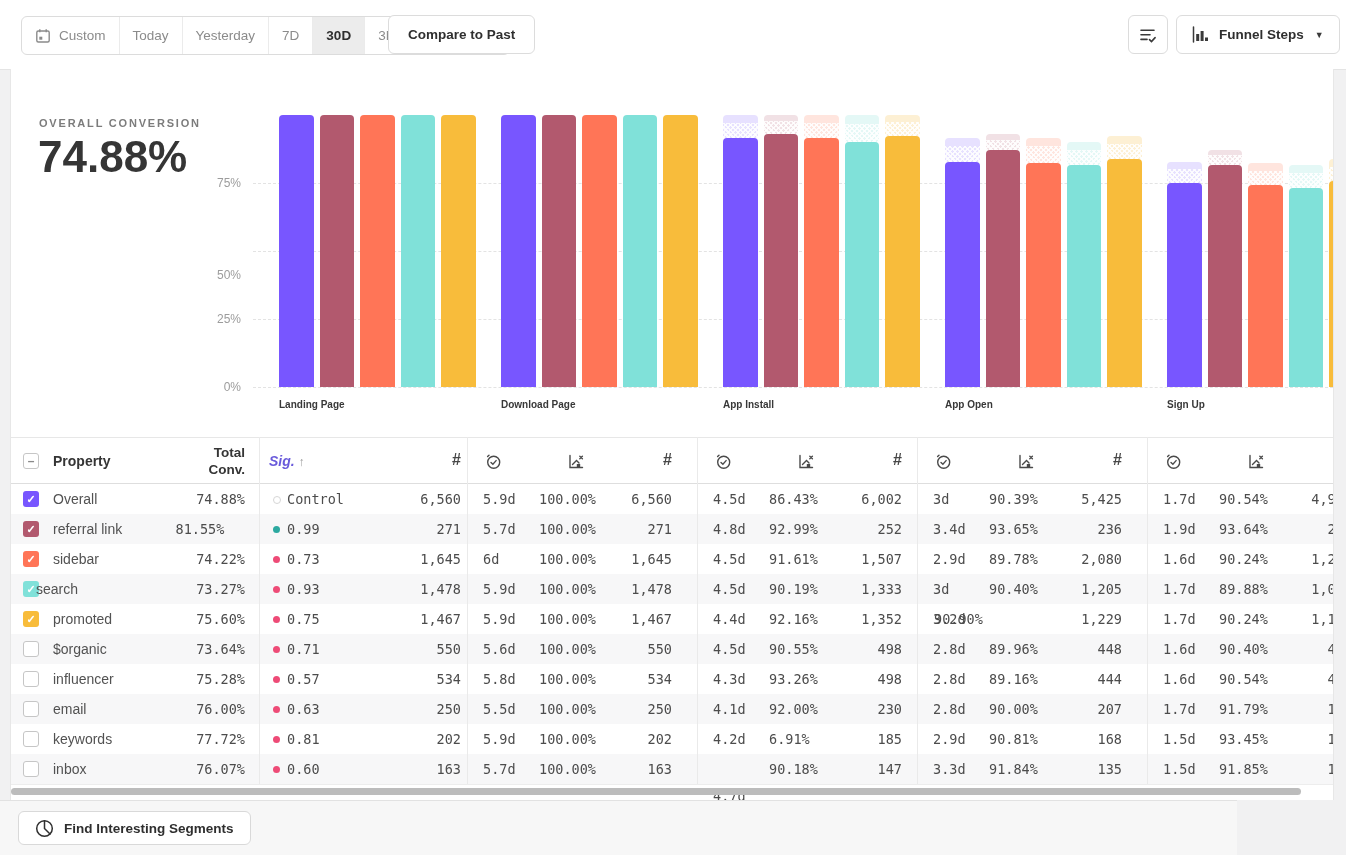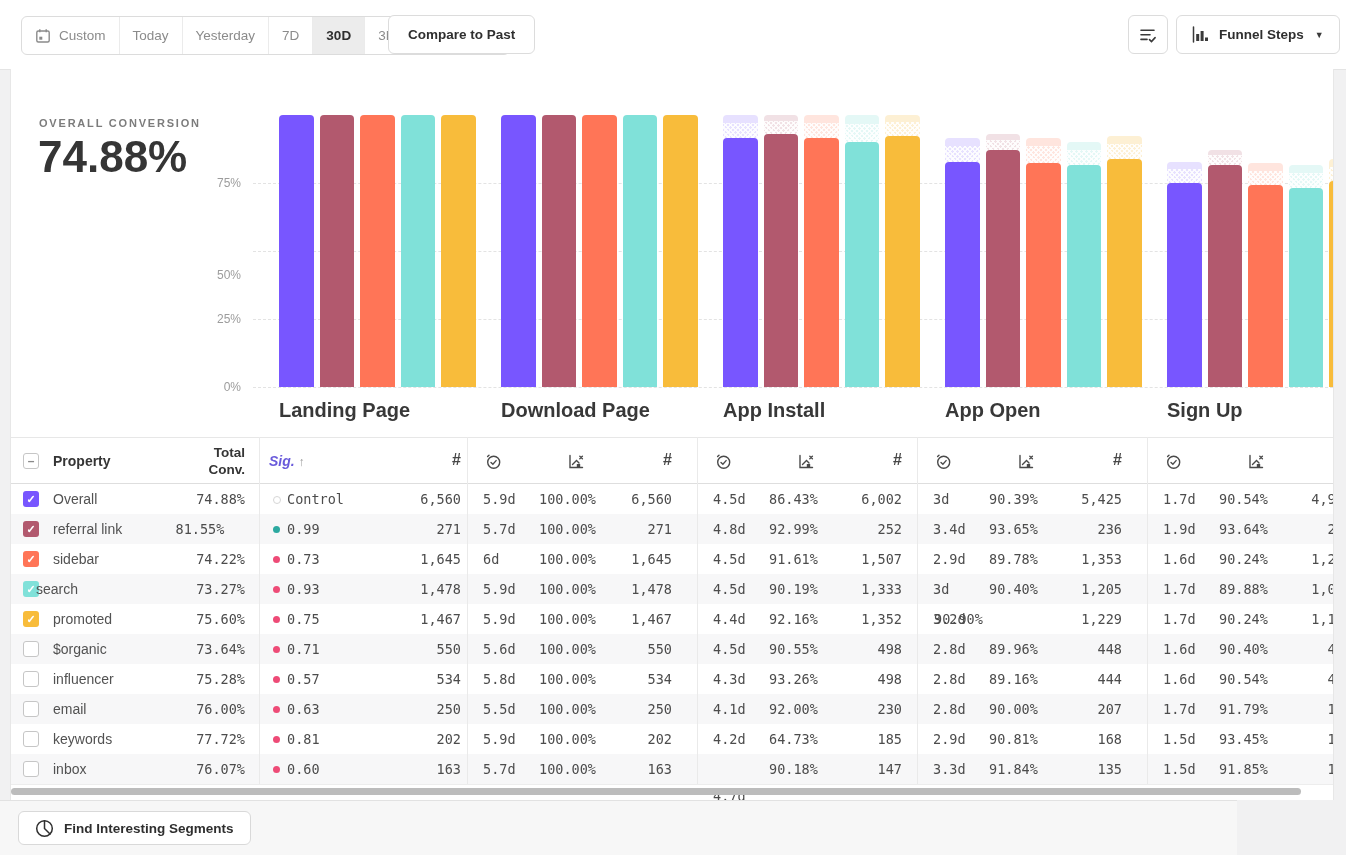--- a/index.html
+++ b/index.html
@@ -22,21 +22,21 @@
   .summary-label{position:absolute;left:28px;top:48px;font-size:11px;font-weight:bold;letter-spacing:1.8px;color:#7c7c7c}
   .summary-value{position:absolute;left:27px;top:63px;font-size:44px;font-weight:bold;color:#353535}
   .summary-desc{position:absolute;left:28px;top:124px;width:192px;font-size:14px;line-height:1.4;color:#757575}
   
   .gridline{position:absolute;left:242px;right:0;height:0;border-top:1px dashed #e3e3e3}
   .ylabel{position:absolute;left:186px;width:44px;text-align:right;font-size:12px;color:#9c9c9c}
   .bar{position:absolute;border-radius:4px 4px 0 0}
   .bar-cap{position:absolute;border-radius:4px 4px 0 0;overflow:hidden}
   .bar-cap::after{content:"";position:absolute;left:0;right:0;bottom:0;top:34%;
     background-image:repeating-linear-gradient(45deg,rgba(255,255,255,.85) 0 1.5px,transparent 1.5px 3.5px),repeating-linear-gradient(-45deg,rgba(255,255,255,.85) 0 1.5px,transparent 1.5px 3.5px)}
-  .cat-label{position:absolute;top:330px;font-size:20px;font-weight:bold;color:#383838}
+  .cat-label{position:absolute;top:330px;font-size:10px;font-weight:bold;color:#383838}
   
   .thead{position:absolute;left:0;top:368px;width:1324px;height:47px;border-top:1px solid #e7e7e7;border-bottom:1px solid #dedede;box-sizing:border-box;background:#fff}
   .col-sep{position:absolute;top:368px;height:347px;width:1px;background:#eaeaea}
   .h-bold{position:absolute;font-size:14px;font-weight:bold;color:#353535}
   .h-two{position:absolute;font-size:13.5px;font-weight:bold;color:#353535;text-align:right;line-height:1.25}
   .sig-head{position:absolute;font-size:14px;font-weight:bold;font-style:italic;color:#6a5bdb}
   .sort-arrow{font-style:normal;font-weight:normal;color:#9a9a9a;font-size:12px}
   .hash{position:absolute;font-size:16px;font-weight:bold;color:#474747;text-align:right}
   .h-icon{position:absolute}
   .trow{position:absolute;left:0;width:1400px;height:30px}
@@ -329,21 +329,21 @@
             <div class="cell mono" style="left: 276px;">0.73</div>
             <div class="cell mono num" style="left: 360px; width: 90px;">1,645</div>
             <div class="cell mono" style="left: 472px;">6d</div>
             <div class="cell mono" style="left: 528px;">100.00%</div>
             <div class="cell mono num" style="left: 571px; width: 90px;">1,645</div>
             <div class="cell mono" style="left: 702px;">4.5d</div>
             <div class="cell mono" style="left: 758px;">91.61%</div>
             <div class="cell mono num" style="left: 801px; width: 90px;">1,507</div>
             <div class="cell mono" style="left: 922px;">2.9d</div>
             <div class="cell mono" style="left: 978px;">89.78%</div>
-            <div class="cell mono num" style="left: 1021px; width: 90px;">1,353</div>
+            <div class="cell mono num" style="left: 1021px; width: 90px;">2,080</div>
             <div class="cell mono" style="left: 1152px;">1.6d</div>
             <div class="cell mono" style="left: 1208px;">90.24%</div>
             <div class="cell mono num" style="left: 1251px; width: 90px;">1,221</div>
           </div>
           <div class="trow alt" style="top: 505px;">
             <div class="cbx" style="background: rgb(128, 225, 217);">✓</div>
             <div class="cell prop" style="left: 25px;">search</div>
             <div class="cell mono num" style="left: 144px; width: 90px;">73.27%</div>
             <div class="dot" style="left: 262px; background: rgb(238, 75, 119);"></div>
             <div class="cell mono" style="left: 276px;">0.93</div>
@@ -445,21 +445,21 @@
             <div class="cbx off"></div>
             <div class="cell prop" style="left: 42px;">keywords</div>
             <div class="cell mono num" style="left: 144px; width: 90px;">77.72%</div>
             <div class="dot" style="left: 262px; background: rgb(238, 75, 119);"></div>
             <div class="cell mono" style="left: 276px;">0.81</div>
             <div class="cell mono num" style="left: 360px; width: 90px;">202</div>
             <div class="cell mono" style="left: 472px;">5.9d</div>
             <div class="cell mono" style="left: 528px;">100.00%</div>
             <div class="cell mono num" style="left: 571px; width: 90px;">202</div>
             <div class="cell mono" style="left: 702px;">4.2d</div>
-            <div class="cell mono" style="left: 758px;">64.73%</div>
+            <div class="cell mono" style="left: 758px;">6.91%</div>
             <div class="cell mono num" style="left: 801px; width: 90px;">185</div>
             <div class="cell mono" style="left: 922px;">2.9d</div>
             <div class="cell mono" style="left: 978px;">90.81%</div>
             <div class="cell mono num" style="left: 1021px; width: 90px;">168</div>
             <div class="cell mono" style="left: 1152px;">1.5d</div>
             <div class="cell mono" style="left: 1208px;">93.45%</div>
             <div class="cell mono num" style="left: 1251px; width: 90px;">157</div>
           </div>
           <div class="trow alt" style="top: 685px;">
             <div class="cbx off"></div>

